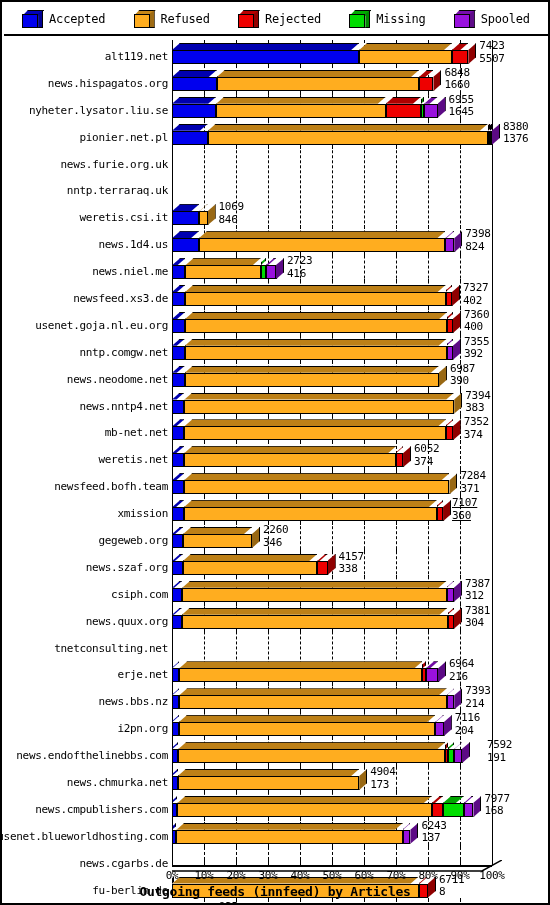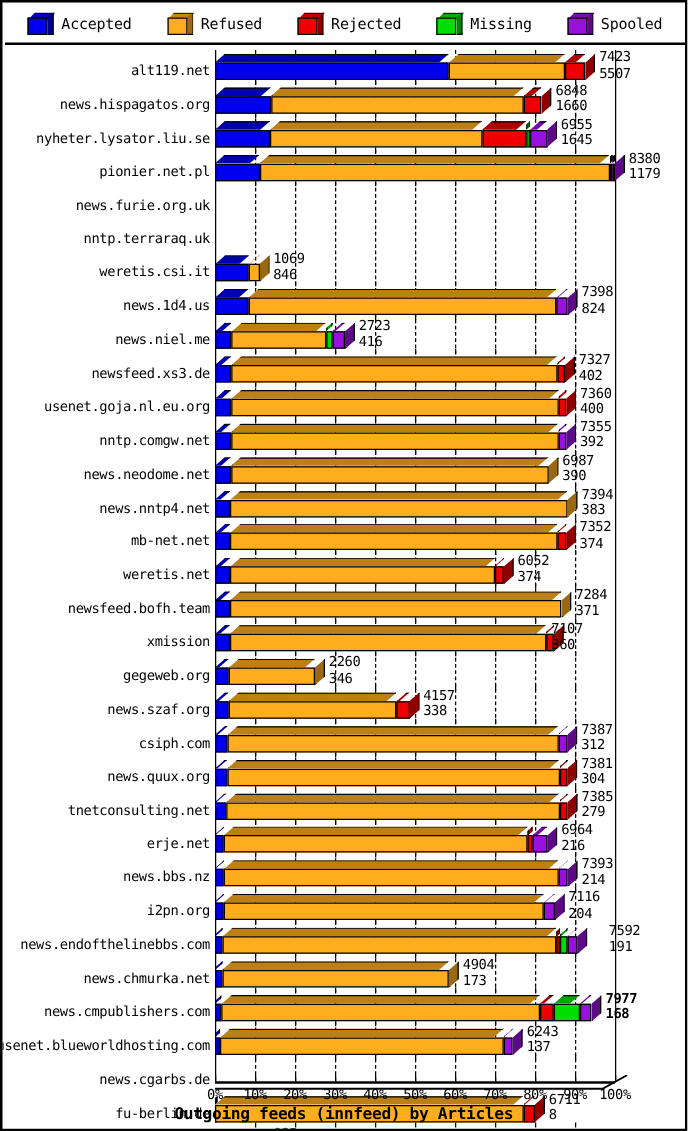--- a/index.html
+++ b/index.html
@@ -310,21 +310,21 @@
           <div class="seg" style="left: 0px; width: 35.84px; background: rgb(0, 0, 238);"></div>
           <div class="seg-top" style="left: 43.84px; width: 280px; background: rgb(189, 128, 23); clip-path: polygon(0px 100%, 8px 0px, 100% 0px, 272px 100%); transform: translateX(-8px);"></div>
           <div class="seg" style="left: 35.84px; width: 280px; background: rgb(255, 173, 31);"></div>
           <div class="seg-top" style="left: 323.84px; width: 2.2px; background: rgb(176, 0, 0); clip-path: polygon(0px 100%, 8px 0px, 100% 0px, -5.8px 100%); transform: translateX(-8px);"></div>
           <div class="seg" style="left: 315.84px; width: 2.2px; background: rgb(238, 0, 0);"></div>
           <div class="seg-top" style="left: 325.76px; width: 2.24px; background: rgb(113, 13, 164); clip-path: polygon(0px 100%, 8px 0px, 100% 0px, -5.76px 100%); transform: translateX(-8px);"></div>
           <div class="seg" style="left: 317.76px; width: 2.24px; background: rgb(153, 17, 221);"></div>
           <div class="cap-side" style="left: 320px; background: rgb(92, 10, 133); clip-path: polygon(0px 33%, 100% 0px, 100% 67%, 0px 100%);"></div>
           <div class="vals" style="left: 331px;">
             <div>8380</div>
-            <div>1179</div>
+            <div>1376</div>
           </div>
         </div>
       </div>
       <div class="row">
         <div class="cat-label">news.furie.org.uk</div>
       </div>
       <div class="row">
         <div class="cat-label">nntp.terraraq.uk</div>
       </div>
       <div class="row">
@@ -608,21 +608,21 @@
           <div style="position: absolute; left: 224px; top: 24px; height: 4px; border-left: 1px solid rgb(0, 0, 0);"></div>
           <div style="position: absolute; left: 256px; top: 24px; height: 4px; border-left: 1px solid rgb(0, 0, 0);"></div>
           <div style="position: absolute; left: 288px; top: 24px; height: 4px; border-left: 1px solid rgb(0, 0, 0);"></div>
           <div class="seg-top" style="left: 8px; width: 11.84px; background: rgb(0, 0, 176); clip-path: polygon(0px 100%, 8px 0px, 100% 0px, 3.84px 100%); transform: translateX(-8px);"></div>
           <div class="seg" style="left: 0px; width: 11.84px; background: rgb(0, 0, 238);"></div>
           <div class="seg-top" style="left: 19.84px; width: 252.8px; background: rgb(189, 128, 23); clip-path: polygon(0px 100%, 8px 0px, 100% 0px, 244.8px 100%); transform: translateX(-8px);"></div>
           <div class="seg" style="left: 11.84px; width: 252.8px; background: rgb(255, 173, 31);"></div>
           <div class="seg-top" style="left: 272.64px; width: 6.4px; background: rgb(176, 0, 0); clip-path: polygon(0px 100%, 8px 0px, 100% 0px, -1.6px 100%); transform: translateX(-8px);"></div>
           <div class="seg" style="left: 264.64px; width: 6.4px; background: rgb(238, 0, 0);"></div>
           <div class="cap-side" style="left: 271.04px; background: rgb(143, 0, 0); clip-path: polygon(0px 33%, 100% 0px, 100% 67%, 0px 100%);"></div>
-          <div class="vals" style="left: 269px;">
+          <div class="vals" style="left: 280px; text-decoration: underline;">
             <div>7107</div>
             <div>360</div>
           </div>
         </div>
       </div>
       <div class="row">
         <div class="cat-label">gegeweb.org</div>
         <div class="bar-wrap">
           <div style="position: absolute; left: 32px; top: 24px; height: 4px; border-left: 1px solid rgb(0, 0, 0);"></div>
           <div style="position: absolute; left: 64px; top: 24px; height: 4px; border-left: 1px solid rgb(0, 0, 0);"></div>
@@ -714,42 +714,20 @@
           <div class="seg" style="left: 275.52px; width: 6.4px; background: rgb(238, 0, 0);"></div>
           <div class="cap-side" style="left: 281.92px; background: rgb(143, 0, 0); clip-path: polygon(0px 33%, 100% 0px, 100% 67%, 0px 100%);"></div>
           <div class="vals" style="left: 292.92px;">
             <div>7381</div>
             <div>304</div>
           </div>
         </div>
       </div>
       <div class="row">
         <div class="cat-label">tnetconsulting.net</div>
-        <div class="bar-wrap">
-          <div style="position: absolute; left: 32px; top: 24px; height: 4px; border-left: 1px solid rgb(0, 0, 0);"></div>
-          <div style="position: absolute; left: 64px; top: 24px; height: 4px; border-left: 1px solid rgb(0, 0, 0);"></div>
-          <div style="position: absolute; left: 96px; top: 24px; height: 4px; border-left: 1px solid rgb(0, 0, 0);"></div>
-          <div style="position: absolute; left: 128px; top: 24px; height: 4px; border-left: 1px solid rgb(0, 0, 0);"></div>
-          <div style="position: absolute; left: 160px; top: 24px; height: 4px; border-left: 1px solid rgb(0, 0, 0);"></div>
-          <div style="position: absolute; left: 192px; top: 24px; height: 4px; border-left: 1px solid rgb(0, 0, 0);"></div>
-          <div style="position: absolute; left: 224px; top: 24px; height: 4px; border-left: 1px solid rgb(0, 0, 0);"></div>
-          <div style="position: absolute; left: 256px; top: 24px; height: 4px; border-left: 1px solid rgb(0, 0, 0);"></div>
-          <div style="position: absolute; left: 288px; top: 24px; height: 4px; border-left: 1px solid rgb(0, 0, 0);"></div>
-          <div class="seg-top" style="left: 8px; width: 9.28px; background: rgb(0, 0, 176); clip-path: polygon(0px 100%, 8px 0px, 100% 0px, 1.28px 100%); transform: translateX(-8px);"></div>
-          <div class="seg" style="left: 0px; width: 9.28px; background: rgb(0, 0, 238);"></div>
-          <div class="seg-top" style="left: 17.28px; width: 266.24px; background: rgb(189, 128, 23); clip-path: polygon(0px 100%, 8px 0px, 100% 0px, 258.24px 100%); transform: translateX(-8px);"></div>
-          <div class="seg" style="left: 9.28px; width: 266.24px; background: rgb(255, 173, 31);"></div>
-          <div class="seg-top" style="left: 283.52px; width: 6.72px; background: rgb(176, 0, 0); clip-path: polygon(0px 100%, 8px 0px, 100% 0px, -1.28px 100%); transform: translateX(-8px);"></div>
-          <div class="seg" style="left: 275.52px; width: 6.72px; background: rgb(238, 0, 0);"></div>
-          <div class="cap-side" style="left: 282.24px; background: rgb(143, 0, 0); clip-path: polygon(0px 33%, 100% 0px, 100% 67%, 0px 100%);"></div>
-          <div class="vals" style="left: 293.24px;">
-            <div>7385</div>
-            <div>279</div>
-          </div>
-        </div>
       </div>
       <div class="row">
         <div class="cat-label">erje.net</div>
         <div class="bar-wrap">
           <div style="position: absolute; left: 32px; top: 24px; height: 4px; border-left: 1px solid rgb(0, 0, 0);"></div>
           <div style="position: absolute; left: 64px; top: 24px; height: 4px; border-left: 1px solid rgb(0, 0, 0);"></div>
           <div style="position: absolute; left: 96px; top: 24px; height: 4px; border-left: 1px solid rgb(0, 0, 0);"></div>
           <div style="position: absolute; left: 128px; top: 24px; height: 4px; border-left: 1px solid rgb(0, 0, 0);"></div>
           <div style="position: absolute; left: 160px; top: 24px; height: 4px; border-left: 1px solid rgb(0, 0, 0);"></div>
           <div style="position: absolute; left: 192px; top: 24px; height: 4px; border-left: 1px solid rgb(0, 0, 0);"></div>
@@ -889,21 +867,21 @@
           <div class="seg" style="left: 0px; width: 5.44px; background: rgb(0, 0, 238);"></div>
           <div class="seg-top" style="left: 13.44px; width: 254.4px; background: rgb(189, 128, 23); clip-path: polygon(0px 100%, 8px 0px, 100% 0px, 246.4px 100%); transform: translateX(-8px);"></div>
           <div class="seg" style="left: 5.44px; width: 254.4px; background: rgb(255, 173, 31);"></div>
           <div class="seg-top" style="left: 267.84px; width: 11.2px; background: rgb(176, 0, 0); clip-path: polygon(0px 100%, 8px 0px, 100% 0px, 3.2px 100%); transform: translateX(-8px);"></div>
           <div class="seg" style="left: 259.84px; width: 11.2px; background: rgb(238, 0, 0);"></div>
           <div class="seg-top" style="left: 279.04px; width: 20.8px; background: rgb(0, 164, 0); clip-path: polygon(0px 100%, 8px 0px, 100% 0px, 12.8px 100%); transform: translateX(-8px);"></div>
           <div class="seg" style="left: 271.04px; width: 20.8px; background: rgb(0, 221, 0);"></div>
           <div class="seg-top" style="left: 299.84px; width: 9.6px; background: rgb(113, 13, 164); clip-path: polygon(0px 100%, 8px 0px, 100% 0px, 1.6px 100%); transform: translateX(-8px);"></div>
           <div class="seg" style="left: 291.84px; width: 9.6px; background: rgb(153, 17, 221);"></div>
           <div class="cap-side" style="left: 301.44px; background: rgb(92, 10, 133); clip-path: polygon(0px 33%, 100% 0px, 100% 67%, 0px 100%);"></div>
-          <div class="vals" style="left: 312.44px; font-weight: bold;">
+          <div class="vals" style="left: 312.44px;">
             <div>7977</div>
             <div>168</div>
           </div>
         </div>
       </div>
       <div class="row">
         <div class="cat-label">usenet.blueworldhosting.com</div>
         <div class="bar-wrap">
           <div style="position: absolute; left: 32px; top: 24px; height: 4px; border-left: 1px solid rgb(0, 0, 0);"></div>
           <div style="position: absolute; left: 64px; top: 24px; height: 4px; border-left: 1px solid rgb(0, 0, 0);"></div>

